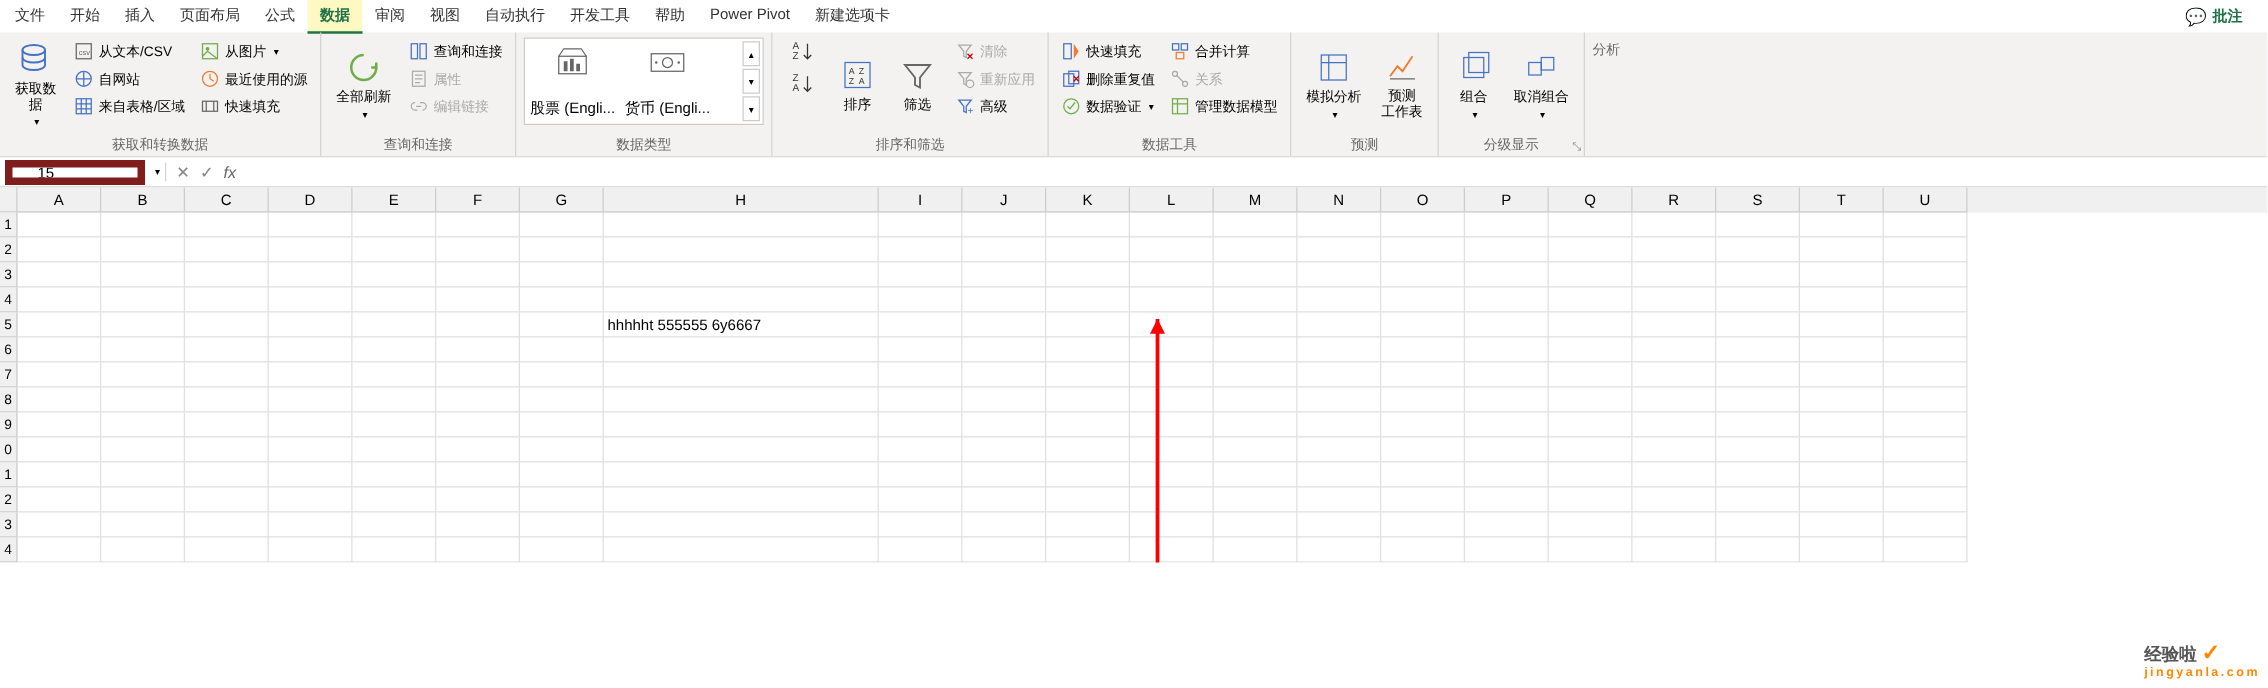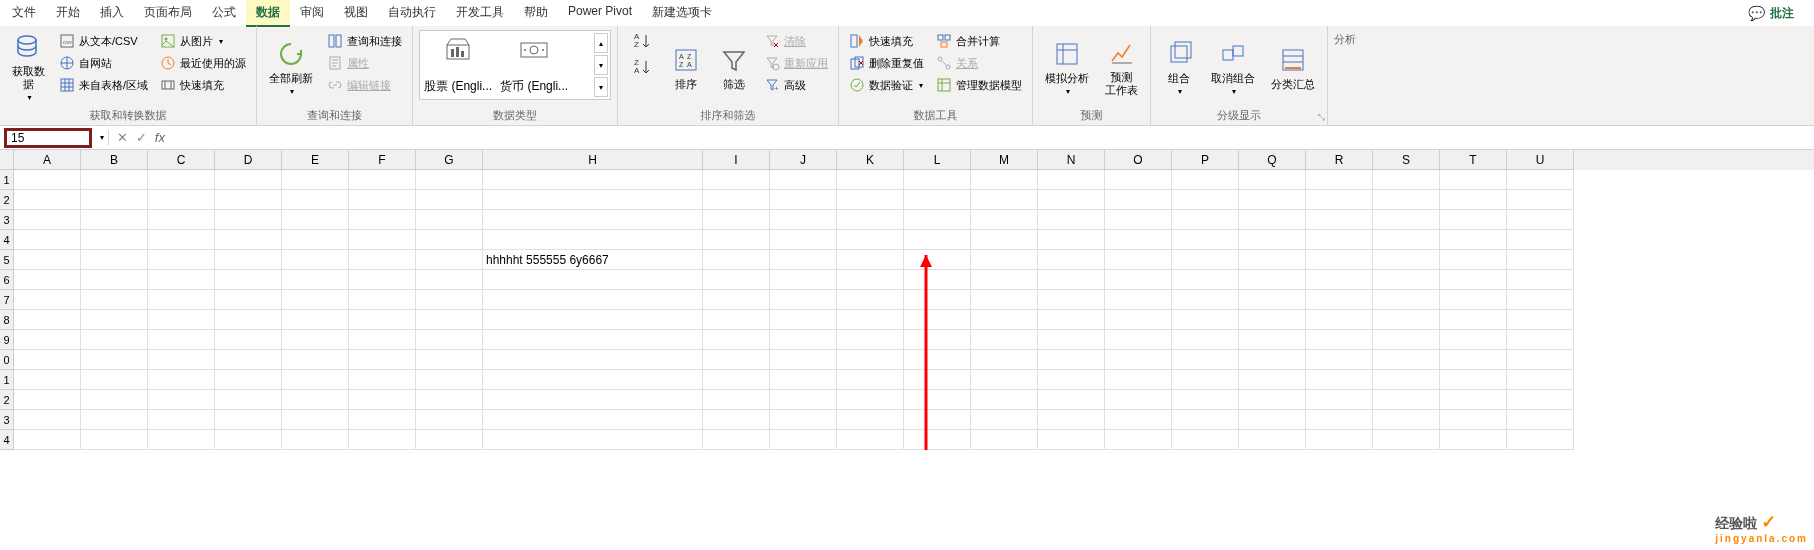--- a/index.html
+++ b/index.html
@@ -16,35 +16,35 @@
     .ribbon-group { display: flex; flex-direction: column; justify-content: space-between; border-right: 1px solid #d4d4d4; padding: 4px 6px 2px; position: relative; }
     .ribbon-group-content { display: flex; align-items: flex-start; flex: 1; gap: 4px; }
     .ribbon-group-label { text-align: center; font-size: 11px; color: #666; padding-top: 2px; }
     
     .big-btn { display: flex; flex-direction: column; align-items: center; justify-content: center; gap: 2px; padding: 2px 6px; cursor: pointer; text-align: center; height: 74px; }
     .big-btn .icon-lg { width: 32px; height: 32px; display: flex; align-items: center; justify-content: center; }
     .big-btn .lbl { font-size: 11px; line-height: 13px; }
     
     .small-btn { display: flex; align-items: center; gap: 4px; padding: 2px 4px; cursor: pointer; height: 22px; font-size: 11px; }
     .small-btn .icon-sm { width: 16px; height: 16px; display: flex; align-items: center; justify-content: center; }
-    .small-btn.disabled { color: #aaa; cursor: default; text-decoration: underline; }
+    .small-btn.disabled { color: #aaa; cursor: default; }
     
     .col-stack { display: flex; flex-direction: column; }
     
     .dropdown-arrow { font-size: 8px; margin-left: 2px; }
     
     .highlight-box { border: 3px solid #ff0000; border-radius: 4px; padding: 2px; }
     
     .datatype-gallery { display: flex; align-items: center; gap: 8px; padding: 4px; border: 1px solid #ccc; background: #fff; height: 70px; width: 192px; position: relative; }
     .datatype-item { display: flex; flex-direction: column; align-items: center; gap: 15px; cursor: pointer; }
     .gallery-nav { position: absolute; right: 2px; top: 2px; bottom: 2px; width: 14px; display: flex; flex-direction: column; justify-content: space-between; }
     .gallery-nav-btn { height: 20px; display: flex; align-items: center; justify-content: center; border: 1px solid #ccc; font-size: 8px; cursor: pointer; }
     
     .namebox-row { display: flex; align-items: center; height: 24px; border-bottom: 1px solid #d4d4d4; background: #fff; }
-    .namebox { width: 88px; height: 20px; border: 3px solid #7f1d1d; padding: 0 4px; font-size: 12px; margin: 0 4px; }
+    .namebox { width: 112px; height: 20px; border: 6px solid #7f1d1d; padding: 0 20px; font-size: 12px; margin: 0 4px; }
     .namebox-dd { font-size: 8px; padding: 0 4px; cursor: pointer; }
     .fx-area { display: flex; align-items: center; gap: 8px; padding: 0 8px; border-left: 1px solid #d4d4d4; }
     .fx-btn { color: #888; cursor: pointer; font-size: 13px; }
     .fx-label { font-style: italic; font-size: 13px; color: #666; text-align: right; }
     .formula-input { flex: 1; border: none; outline: none; padding: 0 6px; font-size: 12px; height: 20px; }
     
     .grid-area { position: relative; }
     .col-headers { display: flex; height: 20px; background: #f0f0f0; }
     .corner { width: 14px; border-right: 1px solid #ccc; border-bottom: 1px solid #ccc; background: #f0f0f0; }
     .ch { width: 67px; text-align: center; border-right: 1px solid #ccc; border-bottom: 1px solid #ccc; font-size: 12px; line-height: 20px; cursor: pointer; }
@@ -423,30 +423,20 @@
       </div>
       <div class="big-btn">
         <span class="icon-lg">
             <svg width="28" height="28">
               <rect x="4" y="10" width="10" height="10" fill="none" stroke="#4472c4"></rect>
               <rect x="14" y="6" width="10" height="10" fill="none" stroke="#4472c4"></rect>
             </svg>
           </span>
         <span class="lbl">取消组合</span>
         <span class="dropdown-arrow">▾</span>
-      </div>
-      <div class="big-btn">
-        <span class="icon-lg">
-            <svg width="28" height="28">
-              <rect x="4" y="4" width="20" height="20" fill="none" stroke="#4472c4"></rect>
-              <path d="M4 10 h20 M4 16 h20" stroke="#4472c4"></path>
-              <path d="M6 22 h16" stroke="#ed7d31" stroke-width="2"></path>
-            </svg>
-          </span>
-        <span class="lbl">分类汇总</span>
       </div>
     </div>
     <div class="ribbon-group-label">分级显示</div>
     <span class="expand-btn">⤡</span>
   </div>
 
   <div class="ribbon-group" style="border-right:none">
     <div class="ribbon-group-label">分析</div>
   </div>
 </div>

